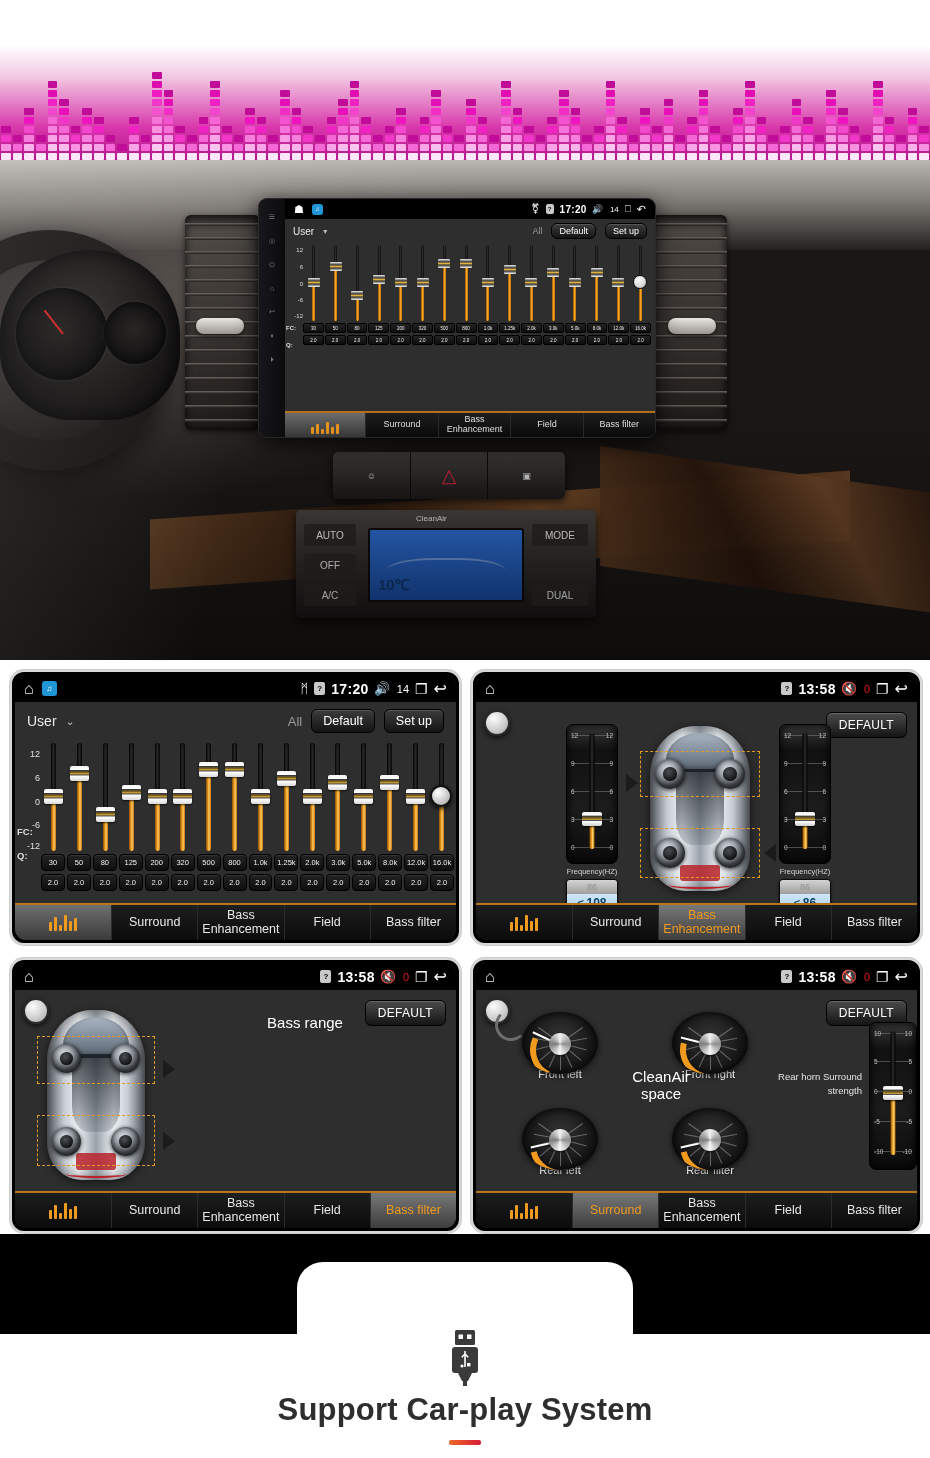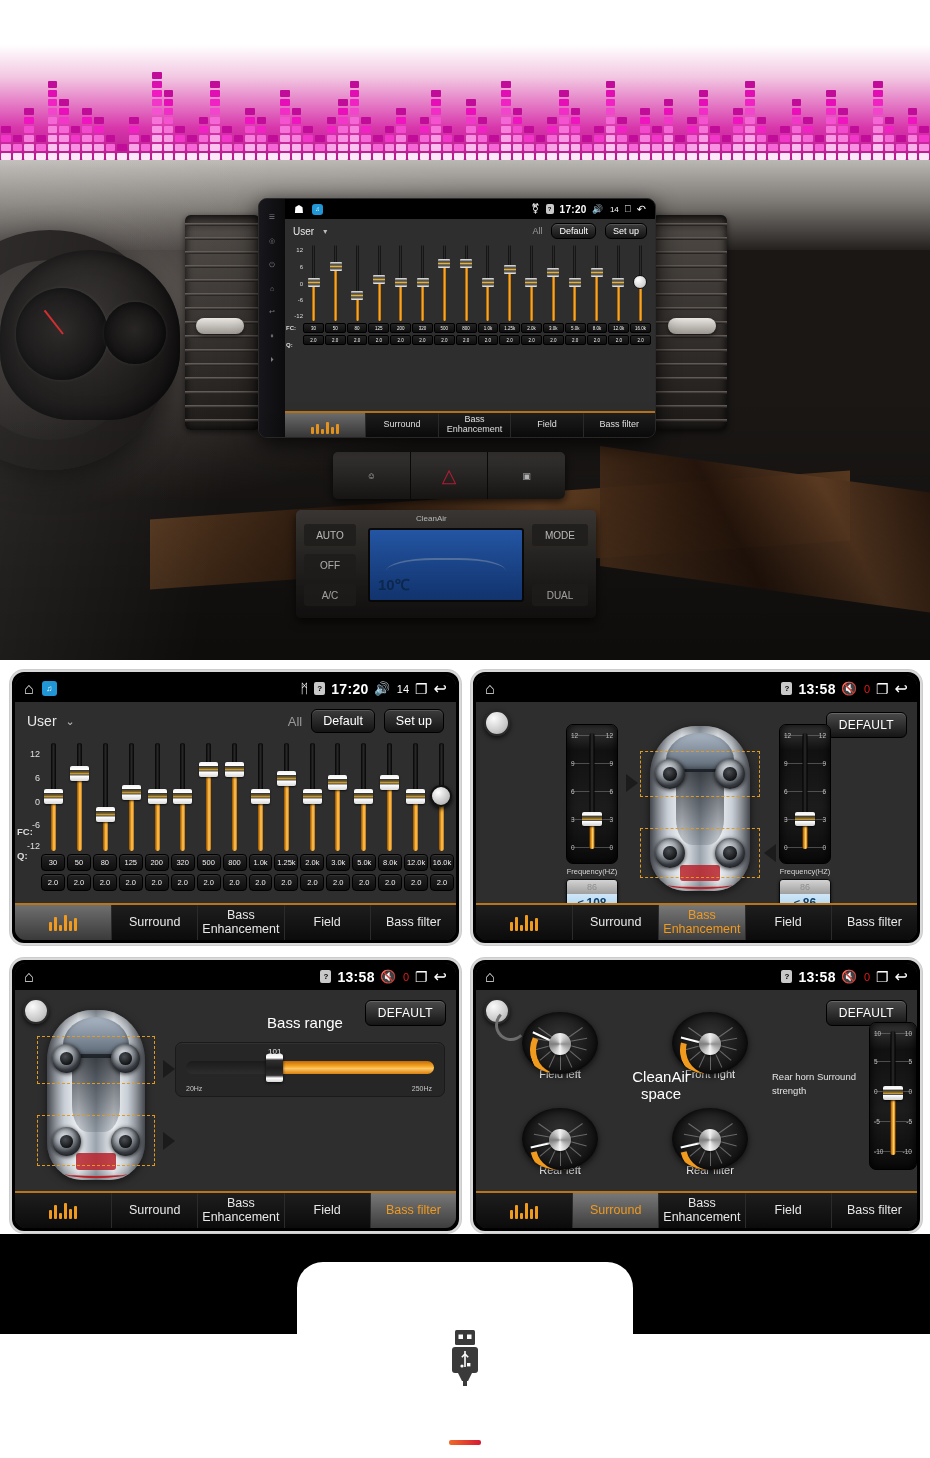--- a/index.html
+++ b/index.html
@@ -316,21 +316,21 @@
   }
   .knob-needle {
     position:absolute; left:50%; top:52%; width:30px; height:2px; background:#ffffff;
     transform-origin: 0% 50%; box-shadow:0 0 2px rgba(0,0,0,.8);
   }
   .knob-ticks { position:absolute; inset:3px; border-radius:50%; }
   .knob-ticks i { position:absolute; left:50%; top:50%; width:1px; height:27px; background:#9a9a9a;
                   transform-origin:50% 0%; opacity:.6; }
   .knob-label { text-align:center; color:#fff; font-size:11px; margin-top:-6px; }
   .surround-title { position:absolute; color:#fff; font-size:15px; text-align:center; line-height:1.15; }
-  .rear-horn { position:absolute; color:#e3e3e3; font-size:9.5px; text-align:left; line-height:1.5; }
+  .rear-horn { position:absolute; color:#e3e3e3; font-size:9.5px; text-align:right; line-height:1.5; }
 
   
   .bottom-band { position:absolute; left:0; top:1234px; width:930px; height:100px; background:#000; }
   .notch {
     position:absolute; left:297px; top:1262px; width:336px; height:72px;
     background:#fff; border-top-left-radius:26px; border-top-right-radius:26px;
   }
   .bottom-white { position:absolute; left:0; top:1334px; width:930px; height:124px; background:#fff; }
   .usb-icon { position:absolute; left:50%; top:1330px; transform:translateX(-50%); }
   .caption {
@@ -1526,29 +1526,20 @@
             <div class="car-hood"></div>
             <div class="car-rear"></div>
             <div class="car-trunkline"></div>
             <div class="spk" style="left:5px;top:34px;width:29px;height:29px;"></div>
             <div class="spk" style="right:5px;top:34px;width:29px;height:29px;"></div>
             <div class="spk" style="left:5px;bottom:24px;width:29px;height:29px;"></div>
             <div class="spk" style="right:5px;bottom:24px;width:29px;height:29px;"></div>
             <div class="dashbox" style="left:-10px;top:26px;width:118px;height:48px;"></div>
             <div class="dashbox" style="left:-10px;bottom:14px;width:118px;height:51px;"></div>
           </div>
-          <div class="bf-slider" style="left:160px;top:52px;width:270px;height:55px;">
-            <div class="bf-bar">
-              <div class="bf-bar-fill" style="left:88px; right:0;"></div>
-            </div>
-            <span class="bf-val" style="left:92px;top:4px;">101</span>
-            <div class="bf-knob" style="left:90px;"></div>
-            <span class="bf-end" style="left:10px;">20Hz</span>
-            <span class="bf-end" style="right:12px;">250Hz</span>
-          </div>
           <div class="arrow-l" style="left:148px;top:70px;"></div>
           <div class="arrow-l" style="left:148px;top:142px;"></div>
         </div>
         <div class="tabbar">
           <div class="tab eqtab">
             <div class="eq-glyph">
               <b style="height:9px;"></b>
               <b style="height:14px;"></b>
               <b style="height:6px;"></b>
               <b style="height:16px;"></b>
@@ -1601,21 +1592,21 @@
                 <i style="transform:rotate(25deg);"></i>
                 <i style="transform:rotate(50deg);"></i>
                 <i style="transform:rotate(75deg);"></i>
                 <i style="transform:rotate(100deg);"></i>
                 <i style="transform:rotate(125deg);"></i>
               </div>
               <div class="knob-arc" style="transform:rotate(-19.799999999999997deg);"></div>
               <div class="knob-needle" style="transform:rotate(-154.8deg);"></div>
               <div class="knob-hub"></div>
             </div>
-            <div class="knob-label">Field left</div>
+            <div class="knob-label">Front left</div>
           </div>
           <div class="knob-wrap" style="left:196px;top:22px;">
             <div class="knob">
               <div class="knob-ticks">
                 <i style="transform:rotate(-125deg);"></i>
                 <i style="transform:rotate(-100deg);"></i>
                 <i style="transform:rotate(-75deg);"></i>
                 <i style="transform:rotate(-50deg);"></i>
                 <i style="transform:rotate(-25deg);"></i>
                 <i style="transform:rotate(0deg);"></i>
@@ -1736,14 +1727,15 @@
       <rect x="23" y="4.5" width="4.5" height="4.5" fill="#ffffff"></rect>
       <rect x="8" y="17" width="26" height="26" rx="3" fill="#3a3a3a"></rect>
       <path d="M21 21 v16" stroke="#ffffff" stroke-width="1.6" fill="none"></path>
       <path d="M21 24 l-3.2 3.2 M21 24 l3.2 3.2" stroke="#ffffff" stroke-width="1.6" fill="none"></path>
       <circle cx="18" cy="36" r="1.6" fill="#ffffff"></circle>
       <rect x="23" y="33" width="3.4" height="3.4" fill="#ffffff"></rect>
       <path d="M14 43 h14 l-4 8 h-6 z" fill="#3a3a3a"></path>
       <rect x="19" y="50" width="4" height="6" fill="#3a3a3a"></rect>
     </svg>
   </div>
+  <div class="caption">Support Car-play System</div>
   <div class="red-rule"></div>
 </div>
 
 </body></html>

